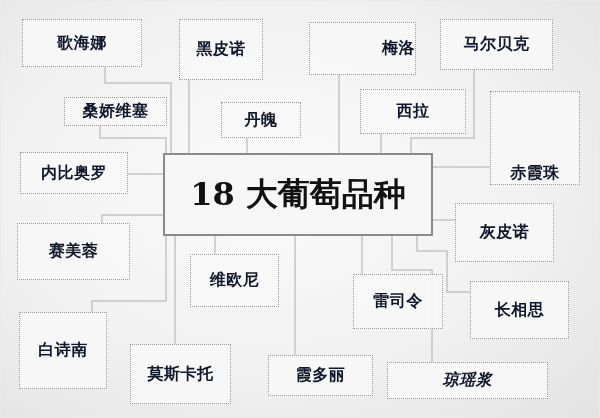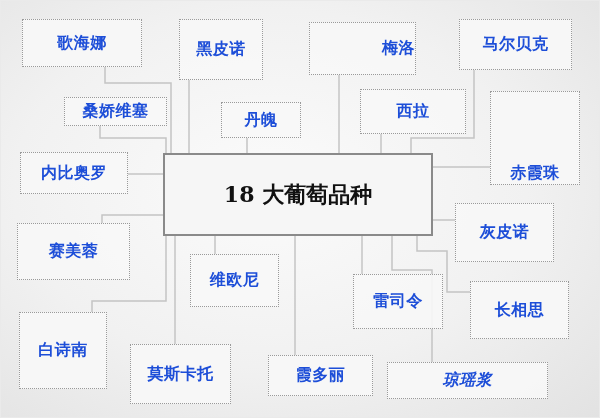--- a/index.html
+++ b/index.html
@@ -8,28 +8,28 @@
     background: radial-gradient(ellipse at 45% 45%, #fbfbfb 0%, #f1f1f1 55%, #e2e2e2 100%);
     font-family: "DejaVu Serif", "Liberation Serif", serif;
   }
   .frame { position:absolute; left:0; top:0; width:598px; height:416px; border:1px solid #eaeaea; }
   svg.lines { position:absolute; left:0; top:0; width:600px; height:418px; }
   .box {
     position:absolute; box-sizing:border-box;
     border:1px dotted #9a9a9a;
     background: rgba(247,247,247,0.92);
     display:flex; align-items:center; justify-content:center;
-    color:#1d4ed8; font-weight:bold; font-size:16px; letter-spacing:0.5px;
+    color:#0f172a; font-weight:bold; font-size:16px; letter-spacing:0.5px;
   }
   .center {
     position:absolute; box-sizing:border-box;
     left:163px; top:153px; width:270px; height:83px;
     border:2px solid #8a8a8a; background:#f6f6f6;
     display:flex; align-items:center; justify-content:center;
-    font-size:22px; font-weight:bold; color:#111;
+    font-size:32px; font-weight:bold; color:#111;
   }
 </style>
 </head>
 <body>
 
 <div class="frame"></div>
 
 <svg class="lines" viewBox="0 0 600 418">
   <g fill="none" stroke="#c4c4c4" stroke-width="1.5">
 
@@ -74,21 +74,21 @@
 <div id="boxes">
     <div class="box" style="left: 22px; top: 19px; width: 120px; height: 48px;">
       <span>歌海娜</span>
     </div>
     <div class="box" style="left: 179px; top: 19px; width: 84px; height: 61px; text-align: center;">
       <span>黑皮诺</span>
     </div>
     <div class="box" style="left: 309px; top: 22px; width: 107px; height: 53px; justify-content: flex-end;">
       <span>梅洛</span>
     </div>
-    <div class="box" style="left: 459px; top: 19px; width: 113px; height: 51px;">
+    <div class="box" style="left: 440px; top: 19px; width: 113px; height: 51px;">
       <span>马尔贝克</span>
     </div>
     <div class="box" style="left: 64px; top: 97px; width: 103px; height: 29px;">
       <span>桑娇维塞</span>
     </div>
     <div class="box" style="left: 221px; top: 102px; width: 80px; height: 36px;">
       <span>丹魄</span>
     </div>
     <div class="box" style="left: 360px; top: 89px; width: 106px; height: 45px;">
       <span>西拉</span>

